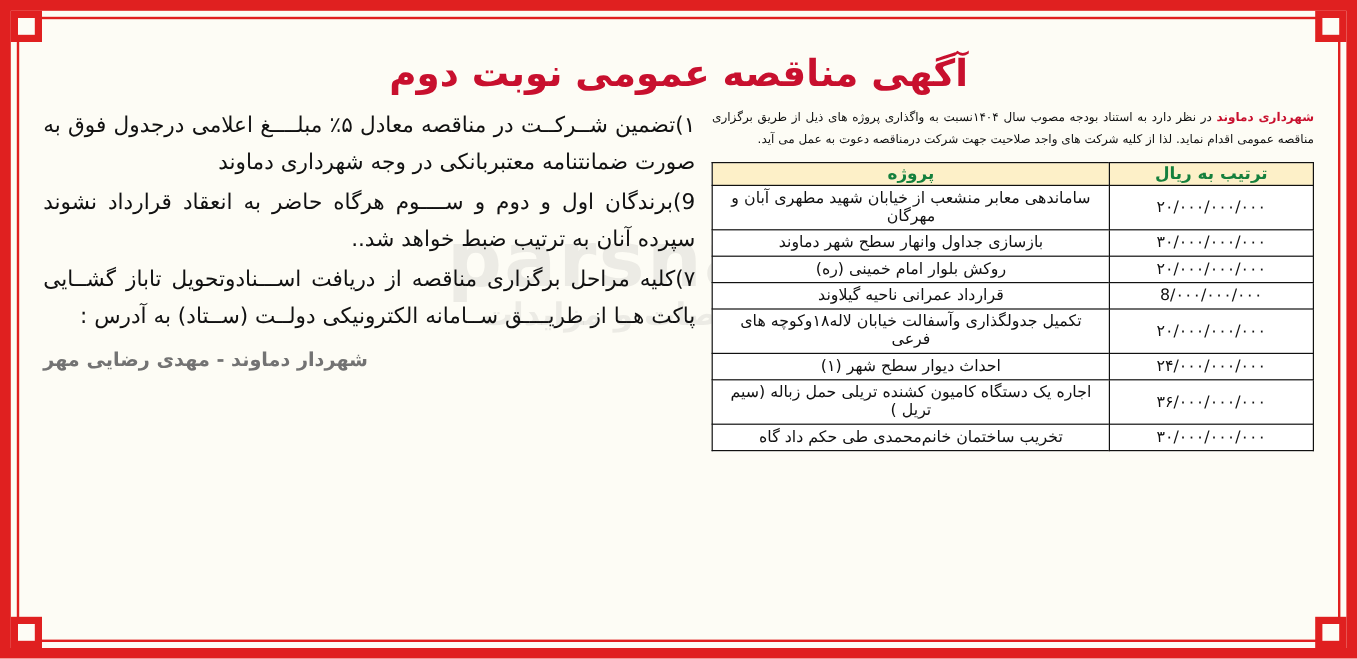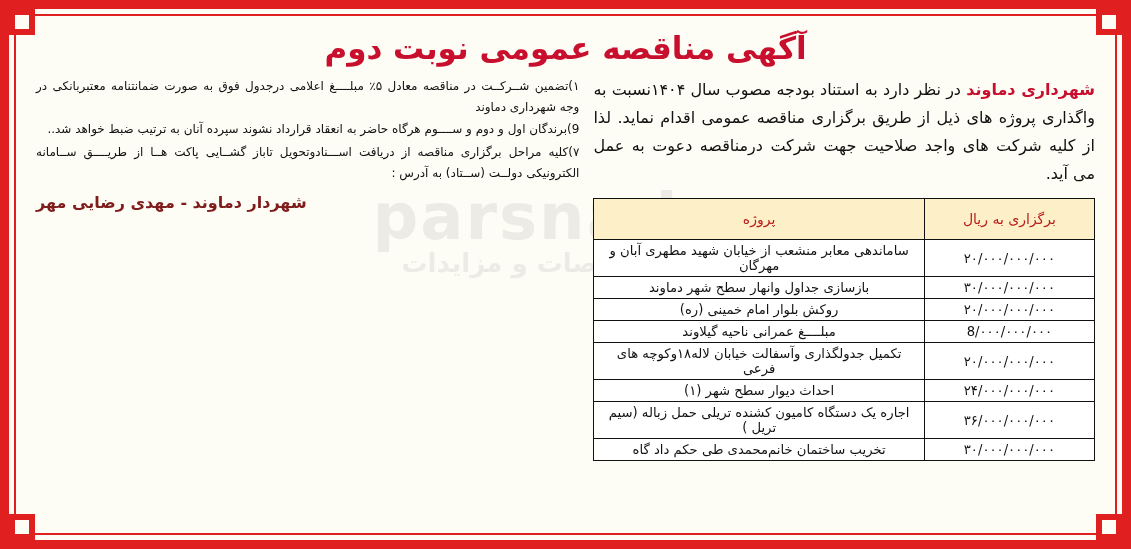--- a/index.html
+++ b/index.html
@@ -54,65 +54,65 @@
     padding: 4px 16px 4px 16px;
     box-sizing: border-box;
   }
 
   .title {
     text-align: center;
     color: #c8102e;
     font-size: 31px;
     font-weight: bold;
     letter-spacing: 0px;
-    margin: 6px 0 10px 0;
+    margin: 20px 0 10px 0;
     direction: rtl;
   }
 
   .columns {
     display: flex;
     flex-direction: row;
     direction: rtl;
     gap: 14px;
   }
   .col-right {
     width: 48%;
     direction: rtl;
   }
   .col-left {
     width: 52%;
     direction: rtl;
   }
 
   .intro {
-    font-size: 16px;
+    font-size: 10px;
     line-height: 1.75;
     text-align: justify;
     color: #111;
   }
   .intro .org {
     color: #c8102e;
     font-weight: bold;
   }
 
   table.projects {
     border-collapse: collapse;
     width: 100%;
     margin-top: 10px;
     direction: rtl;
     background: #fff;
   }
   table.projects th {
     background: #fdf0c8;
     border: 1px solid #111;
     font-size: 14px;
-    font-weight: normal;
-    padding: 12px 6px;
-    text-align: center;
-    color: #b91c1c;
+    font-weight: bold;
+    padding: 1px 6px;
+    text-align: center;
+    color: #15803d;
   }
   table.projects td {
     border: 1px solid #111;
     font-size: 13.2px;
     padding: 3px 6px;
     text-align: center;
     color: #111;
     white-space: nowrap;
   }
   table.projects td.proj {
@@ -123,37 +123,37 @@
   table.projects col.c-proj   { width: 66%; }
 
   .notes-head {
     color: #c8102e;
     font-weight: bold;
     font-size: 16.5px;
     margin: 0 0 6px 0;
     text-align: right;
   }
   .notes {
-    font-size: 12px;
+    font-size: 18px;
     line-height: 1.72;
     color: #111;
     text-align: justify;
   }
   .notes p {
     margin: 0 0 2px 0;
   }
   .notes .link {
     font-family: "DejaVu Sans", "Liberation Sans", sans-serif;
     direction: ltr;
     unicode-bidi: embed;
     display: inline-block;
   }
   .signature {
     margin-top: 10px;
-    color: #7f1d1d;
+    color: #737373;
     font-weight: bold;
     font-size: 16px;
     text-align: left;
   }
 
   .watermark {
     position: absolute;
     top: 180px;
     left: 50%;
     transform: translateX(-50%) ;
@@ -198,40 +198,40 @@
           <span class="org">شهرداری دماوند</span><span> در نظر دارد به استناد بودجه مصوب سال ۱۴۰۴نسبت به واگذاری پروژه های ذیل از طریق برگزاری مناقصه عمومی اقدام نماید. لذا از کلیه شرکت های واجد صلاحیت جهت شرکت درمناقصه دعوت به عمل می آید.</span>
         </div>
 
         <table class="projects">
           <colgroup>
             <col class="c-amount">
             <col class="c-proj">
           </colgroup>
           <thead>
             <tr>
-              <th>برگزاری به ریال</th>
+              <th>ترتیب به ریال</th>
               <th>پروژه</th>
             </tr>
           </thead>
           <tbody>
             <tr>
               <td>۲۰/۰۰۰/۰۰۰/۰۰۰</td>
               <td class="proj">ساماندهی معابر منشعب از خیابان شهید مطهری آبان و مهرگان</td>
             </tr>
             <tr>
               <td>۳۰/۰۰۰/۰۰۰/۰۰۰</td>
               <td class="proj">بازسازی جداول وانهار سطح شهر دماوند</td>
             </tr>
             <tr>
               <td>۲۰/۰۰۰/۰۰۰/۰۰۰</td>
               <td class="proj">روکش بلوار امام خمینی (ره)</td>
             </tr>
             <tr>
               <td>8/۰۰۰/۰۰۰/۰۰۰</td>
-              <td class="proj">مبلــــغ عمرانی ناحیه گیلاوند</td>
+              <td class="proj">قرارداد عمرانی ناحیه گیلاوند</td>
             </tr>
             <tr>
               <td>۲۰/۰۰۰/۰۰۰/۰۰۰</td>
               <td class="proj">تکمیل جدولگذاری وآسفالت خیابان لاله۱۸وکوچه های فرعی</td>
             </tr>
             <tr>
               <td>۲۴/۰۰۰/۰۰۰/۰۰۰</td>
               <td class="proj">احداث دیوار سطح شهر (۱)</td>
             </tr>
             <tr>

